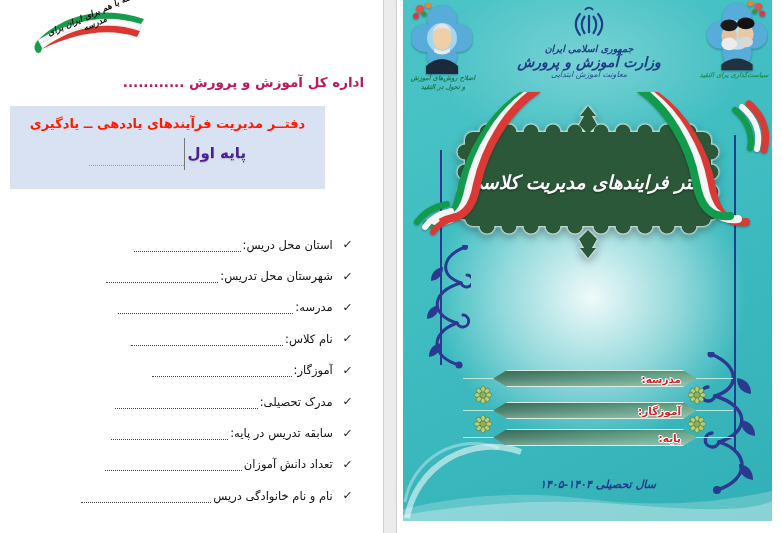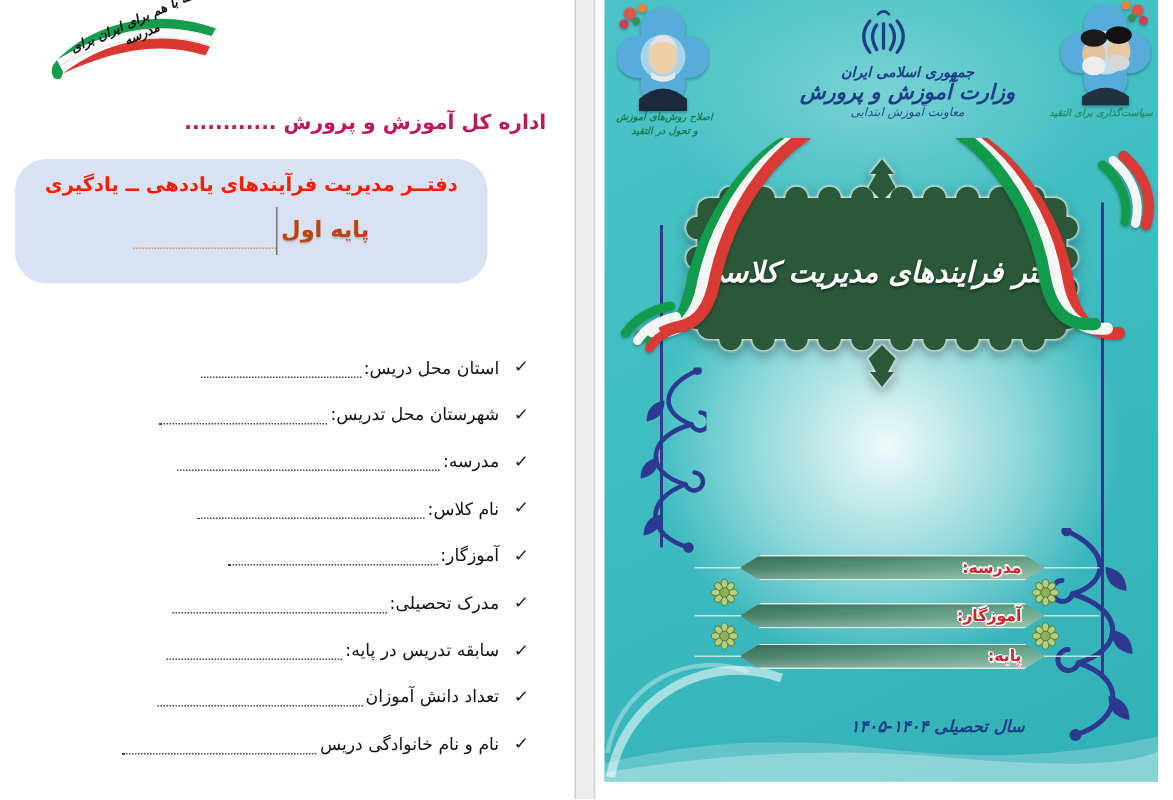--- a/index.html
+++ b/index.html
@@ -18,41 +18,41 @@
 
   .slogan-logo{left:28px;top:4px;width:125px;height:78px;}
   .slogan-text{position:absolute;left:6px;top:30px;width:120px;
     transform:rotate(-24deg);transform-origin:left top;
     font-size:8.5px;font-weight:bold;font-style:italic;color:#111;
     direction:rtl;text-align:center;line-height:10px;}
 
   .dept-header{left:110px;top:74px;width:267px;text-align:center;direction:rtl;
     font-size:13.5px;font-weight:bold;color:#be185d;}
 
-  .title-box{left:10px;top:106px;width:315px;height:83px;background:#D9E2F3;direction:rtl;border-radius:21px;}
+  .title-box{left:10px;top:106px;width:315px;height:83px;background:#D9E2F3;direction:rtl;}
   .title-box-title{margin-top:10px;text-align:center;font-size:13px;font-weight:bold;color:#FF1A00;}
   .grade-row{margin-top:7px;display:flex;direction:rtl;justify-content:center;align-items:flex-end;}
-  .grade-text{font-size:15px;font-weight:bold;color:#c2410c;text-shadow:0 1px 1px rgba(120,120,120,.35);line-height:26px;}
+  .grade-text{font-size:15px;font-weight:bold;color:#4c1d95;text-shadow:0 1px 1px rgba(120,120,120,.35);line-height:26px;}
   .text-cursor{width:1.5px;height:32px;background:#777;margin:0 2px -4px 0;}
   .grade-line{width:95px;border-bottom:1.5px dotted #C98A5F;height:22px;}
 
   .checklist{left:30px;top:229px;width:322px;direction:rtl;}
   .check-row{height:31.4px;display:flex;align-items:center;direction:rtl;}
   .check-mark{font-size:11px;color:#222;transform:scaleX(1.15);margin-left:10px;}
   .check-label{font-size:11.5px;color:#111;white-space:nowrap;}
   .check-line{border-bottom:1.2px dotted #444;height:13px;margin-right:2px;}
 
   
   .cover{left:403px;top:8px;width:369px;height:521px;overflow:hidden;
     background:
       radial-gradient(ellipse 62% 42% at 51% 57%, rgba(255,255,255,.92) 0%, rgba(255,255,255,.45) 38%, rgba(255,255,255,0) 68%),
       radial-gradient(ellipse 60% 25% at 50% 12%, rgba(255,255,255,.28), rgba(255,255,255,0) 70%),
       linear-gradient(155deg,#4cc4c7 0%,#3fbdc1 45%,#32b0b7 100%);}
 
-  .cover-header{left:112px;top:42px;width:180px;text-align:center;direction:rtl;color:#1F3C87;}
+  .cover-header{left:96px;top:42px;width:180px;text-align:center;direction:rtl;color:#1F3C87;}
   .cover-header .l1{font-size:9.5px;font-weight:bold;font-style:italic;line-height:13px;}
   .cover-header .l2{font-size:14px;font-weight:bold;font-style:italic;line-height:14px;}
   .cover-header .l3{font-size:8px;font-style:italic;line-height:12px;opacity:.9;}
 
   .portrait-caption{font-size:6.5px;font-weight:bold;font-style:italic;color:#1C7A50;
     direction:rtl;text-align:center;line-height:9px;}
   .caption-left{left:2px;top:74px;width:76px;}
   .caption-right{left:296px;top:71px;width:70px;color:#239062;}
 
   .medallion-title{left:40px;top:124px;width:290px;height:116px;display:flex;
@@ -68,21 +68,21 @@
 
   .banner{left:90px;width:204px;height:17px;
     clip-path:polygon(0 50%,7% 0,93% 0,100% 50%,93% 100%,7% 100%);
     background:linear-gradient(90deg,#447B66,#5E9A82 55%,#74B194);
     box-shadow:inset 0 0 0 1px #D8EFE2, inset 0 -5px 6px rgba(255,255,255,.28), inset 0 3px 4px rgba(0,0,0,.18);}
   .banner-label{position:absolute;right:16px;top:50%;transform:translateY(-52%);
     font-size:10.5px;font-weight:bold;color:#D3232A;direction:rtl;
     text-shadow:1px 0 0 #fff,-1px 0 0 #fff,0 1px 0 #fff,0 -1px 0 #fff,1px 1px 0 #fff,-1px -1px 0 #fff;}
 
   .rosette{width:20px;height:20px;}
-  .year-text{left:110px;top:478px;width:170px;text-align:right;direction:rtl;
+  .year-text{left:110px;top:478px;width:170px;text-align:center;direction:rtl;
     font-size:11px;font-weight:bold;font-style:italic;color:#1F3C87;}
 </style>
 </head>
 <body>
 
 <div class="abs page-left">
 
   <div class="abs slogan-logo">
     <svg width="125" height="78" viewBox="0 0 125 78">
       <path d="M10 36 C38 8, 80 2, 116 15 L113 20 C80 10, 42 16, 10 36 Z" fill="#169C4D"></path>

